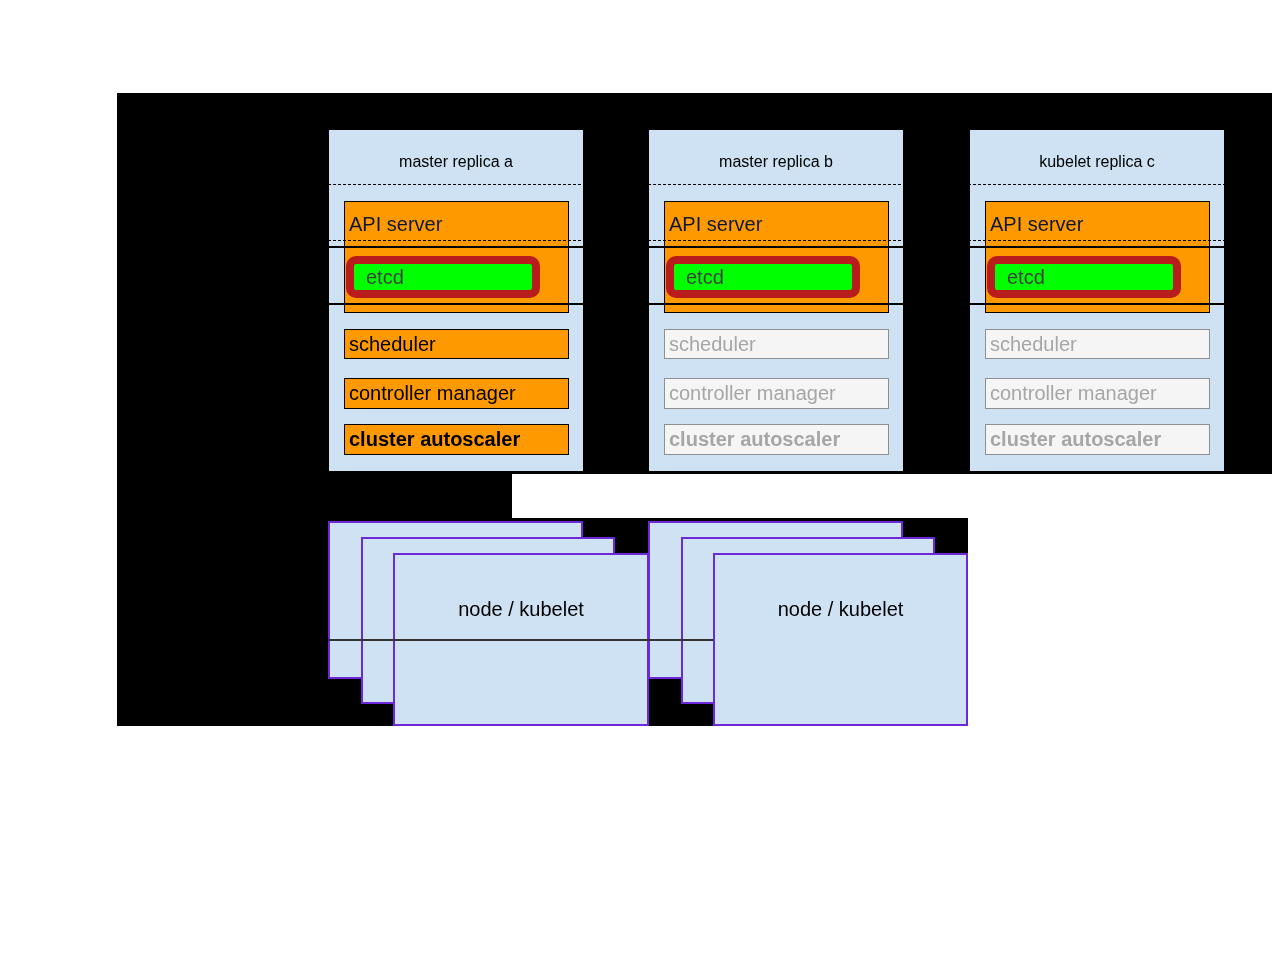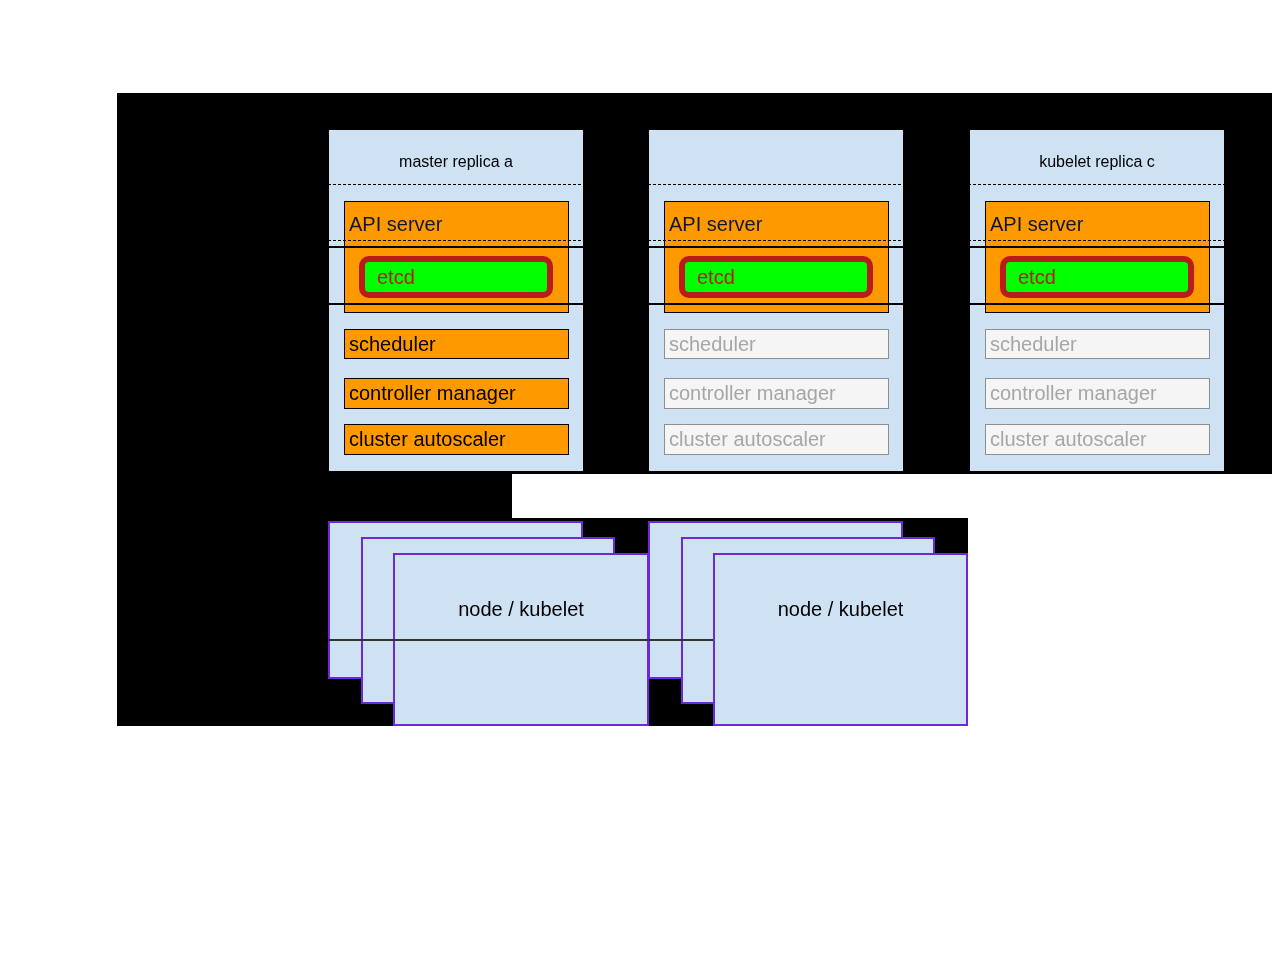--- a/index.html
+++ b/index.html
@@ -32,34 +32,34 @@
   #solidA{top:246px;}
   #solidB{top:303px;}
 
   
   .api-box{
     position:absolute;left:15px;top:71px;width:225px;height:112px;
     background:#ff9900;border:1px solid #000;box-sizing:border-box;z-index:3;
   }
   .api-label{position:absolute;left:4px;top:11px;font-size:20px;line-height:22px;color:#0f172a;}
   .etcd-box{
-    position:absolute;left:14px;top:54px;width:194px;height:42px;
-    background:#00ff00;border:6px solid #b91c1c;border-radius:10px;box-sizing:border-box;
-    display:flex;align-items:center;padding-left:12px;font-size:20px;color:#b91c1c;
+    position:absolute;left:1px;top:54px;width:194px;height:42px;
+    background:#00ff00;border:8px solid #b91c1c;border-radius:10px;box-sizing:border-box;
+    display:flex;align-items:center;padding-left:12px;font-size:20px;color:#404040;
   }
 
   
   .component{
     position:absolute;left:15px;width:225px;box-sizing:border-box;
     display:flex;align-items:center;padding-left:4px;
     font-size:20px;z-index:3;white-space:nowrap;overflow:hidden;
   }
   .comp-scheduler{top:199px;height:30px;}
   .comp-controller{top:248px;height:31px;}
-  .comp-autoscaler{top:294px;height:31px;}
+  .comp-autoscaler{top:294px;height:31px;font-weight:bold;}
   .active .component{background:#ff9900;border:1px solid #000;color:#000;}
   .standby .component{background:#f5f5f5;border:1px solid #8f8f8f;color:#a6a6a6;}
 
   
   .node-box{
     position:absolute;background:#cfe2f3;border:2px solid #6d28d9;box-sizing:border-box;
   }
   #n1-back {left:328px;top:521px;width:255px;height:158px;z-index:1;}
   #n1-mid  {left:361px;top:537px;width:254px;height:167px;z-index:2;}
   #n1-front{left:393px;top:553px;width:256px;height:173px;z-index:3;}
@@ -88,20 +88,21 @@
       <div class="etcd-box">
         <span>etcd</span>
       </div>
     </div>
     <div class="component comp-scheduler">scheduler</div>
     <div class="component comp-controller">controller manager</div>
     <div class="component comp-autoscaler">cluster autoscaler</div>
   </div>
 
   <div class="master pos-b standby">
+    <div class="master-title">master replica b</div>
     <div class="api-box">
       <div class="api-label">API server</div>
       <div class="etcd-box">
         <span>etcd</span>
       </div>
     </div>
     <div class="component comp-scheduler">scheduler</div>
     <div class="component comp-controller">controller manager</div>
     <div class="component comp-autoscaler">cluster autoscaler</div>
   </div>

